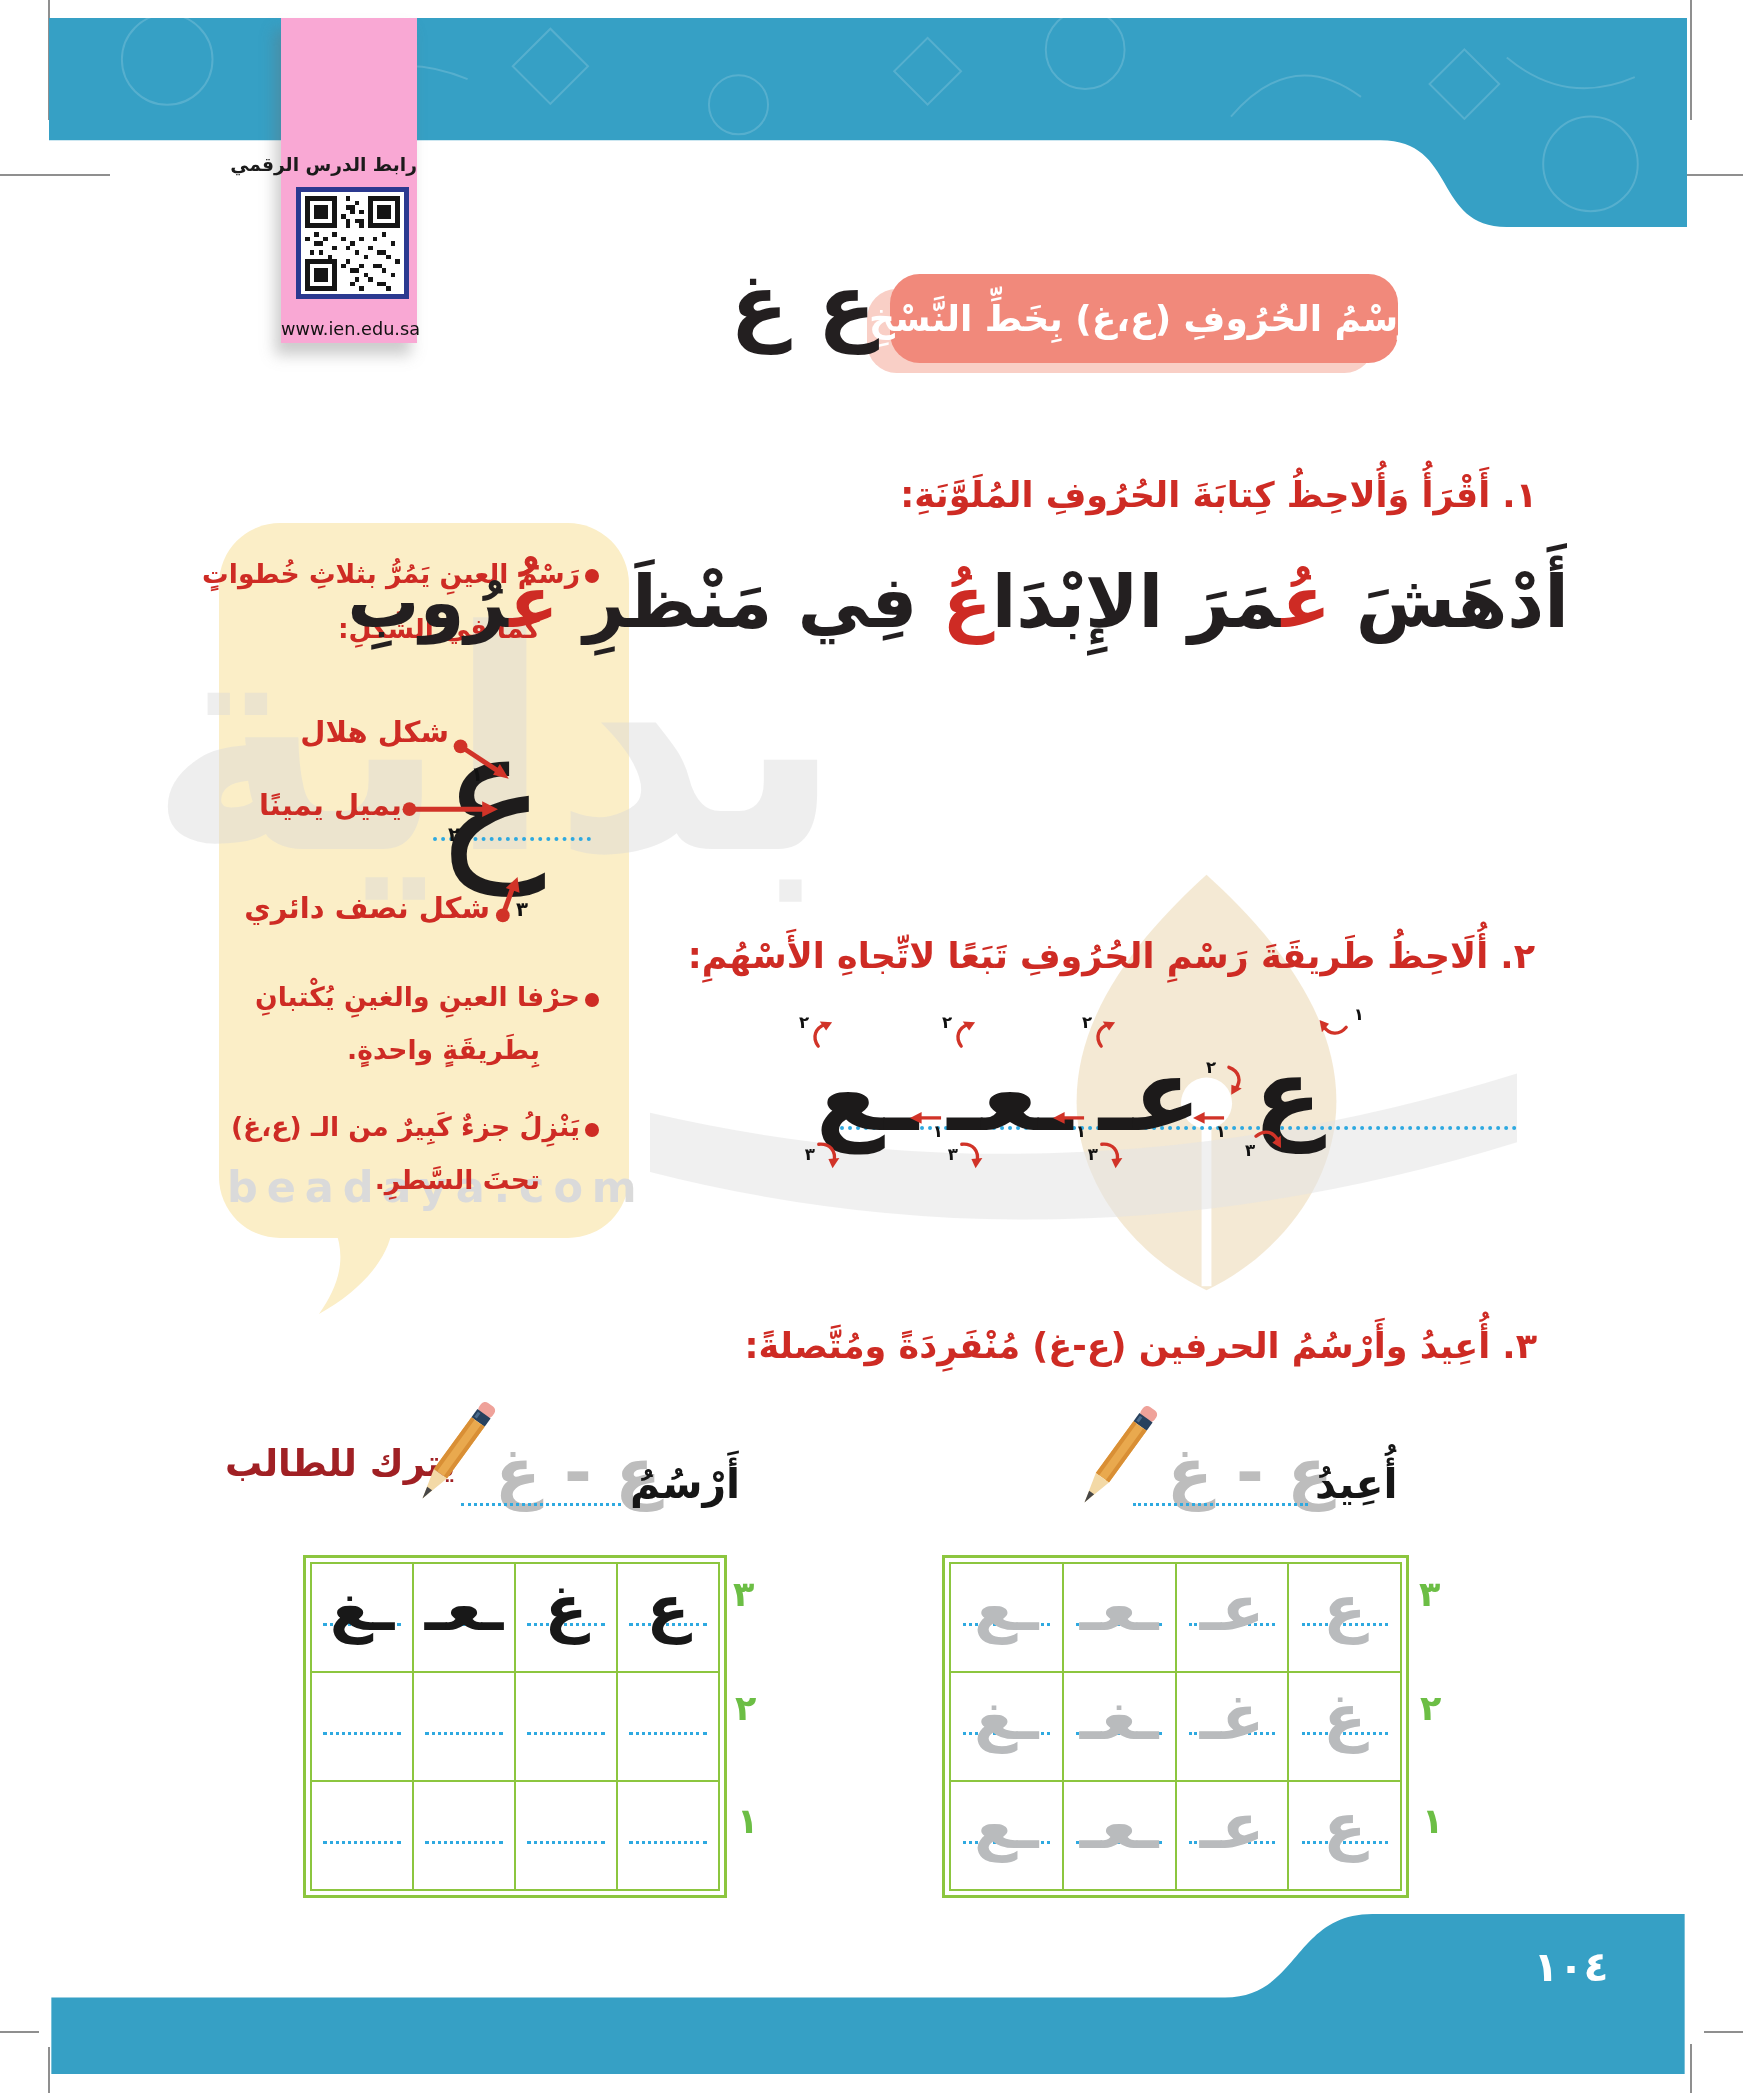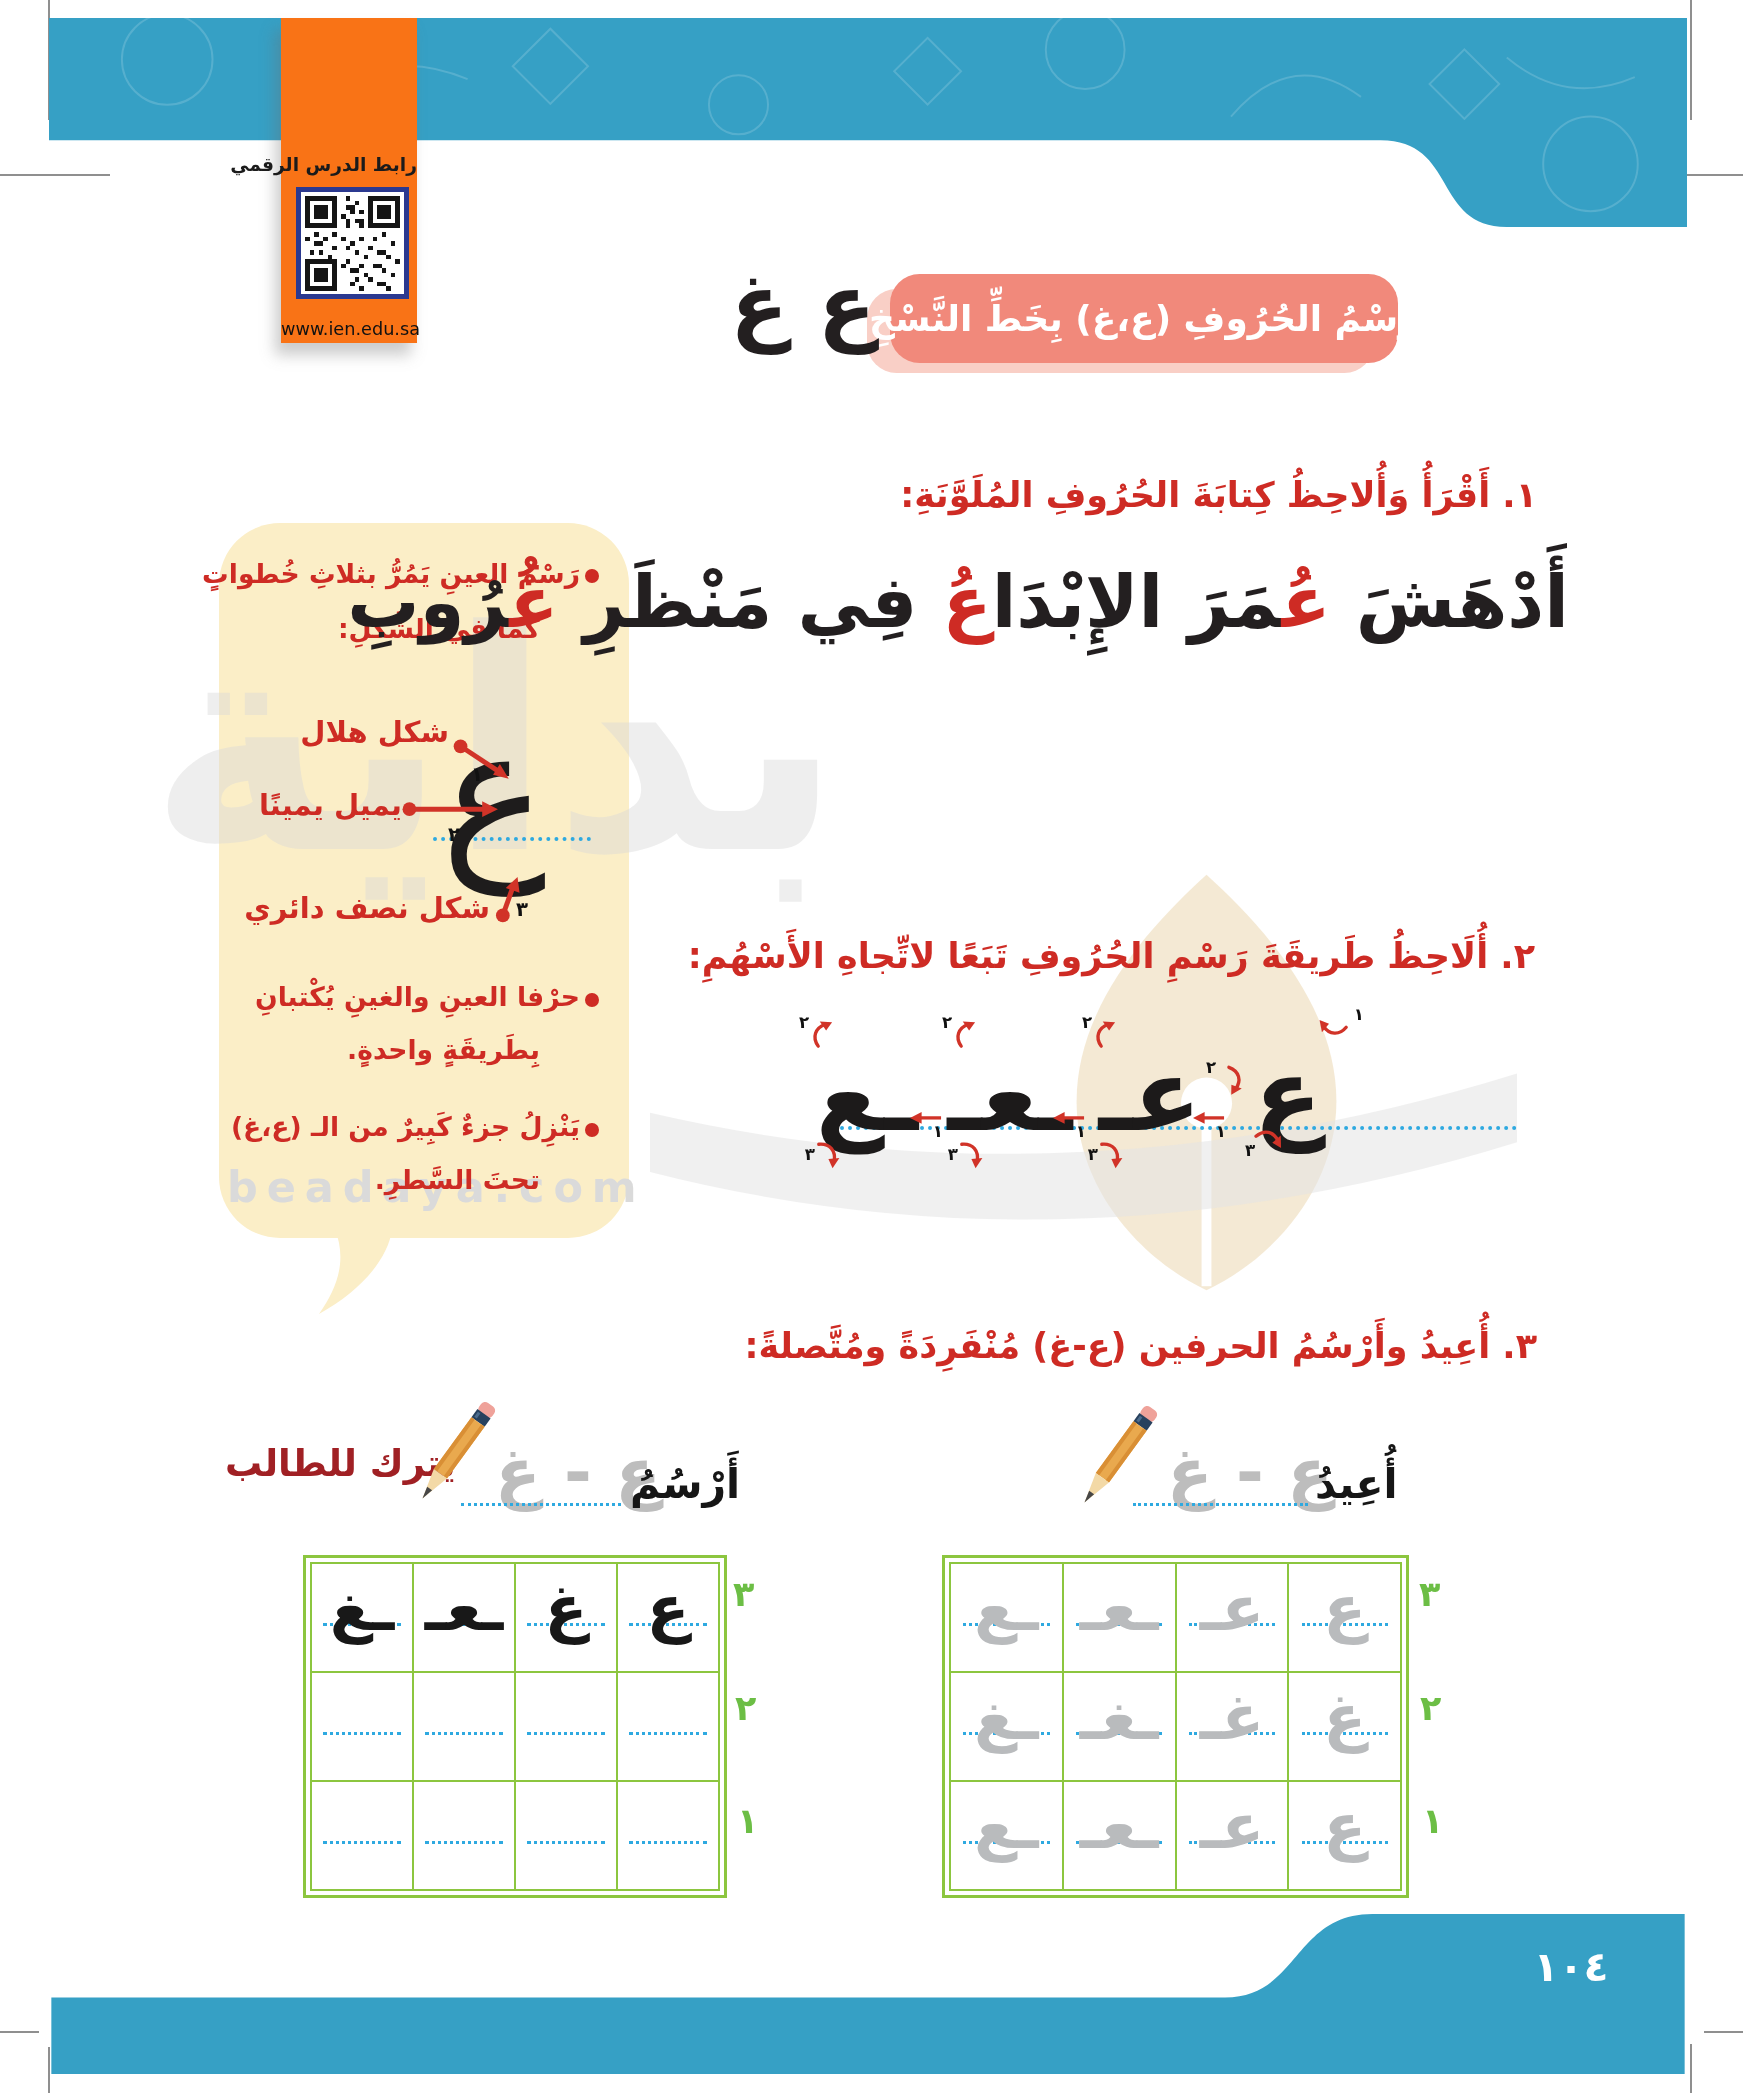--- a/index.html
+++ b/index.html
@@ -20,21 +20,21 @@
   body{font-family:"DejaVu Sans", sans-serif;}
   #canvas{position:relative;width:1744px;height:2093px;background:#fff;overflow:hidden;}
   .abs{position:absolute;}
   .rtl{direction:rtl;unicode-bidi:isolate;}
   .nowrap{white-space:nowrap;}
 
   
   .crop{position:absolute;background:#8F8F8F;}
 
   
-  .qr-tab{position:absolute;left:281px;top:17.7px;width:136px;height:325px;background:#f97316;
+  .qr-tab{position:absolute;left:281px;top:17.7px;width:136px;height:325px;background:#f9a8d4;
           box-shadow:-5.9px 11.8px 13.8px rgba(110,110,110,.35);z-index:6;}
   .qr-title{position:absolute;left:0;top:136px;width:100%;text-align:center;
             font-size:18.7px;font-weight:bold;color:#1b1b1b;}
   .qr-box{position:absolute;left:14.8px;top:169px;width:95px;height:95px;border:5.9px solid #2B3990;
           background:#fff;padding:3.9px;box-sizing:content-box;}
   .qr-box svg{display:block;width:100%;height:100%;shape-rendering:crispEdges;}
   .qr-url{position:absolute;left:0;top:301px;width:100%;text-align:center;font-size:17.7px;color:#111;}
 
   
   .band-svg{position:absolute;left:49px;z-index:1;}

